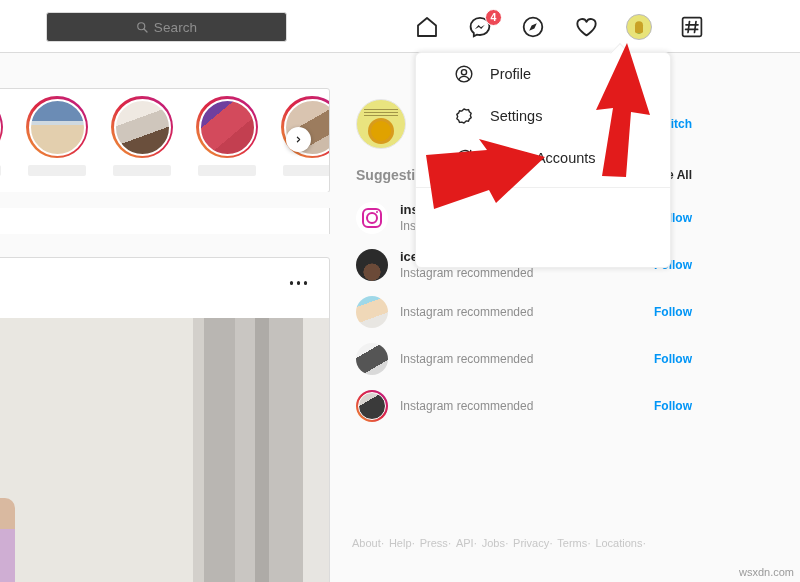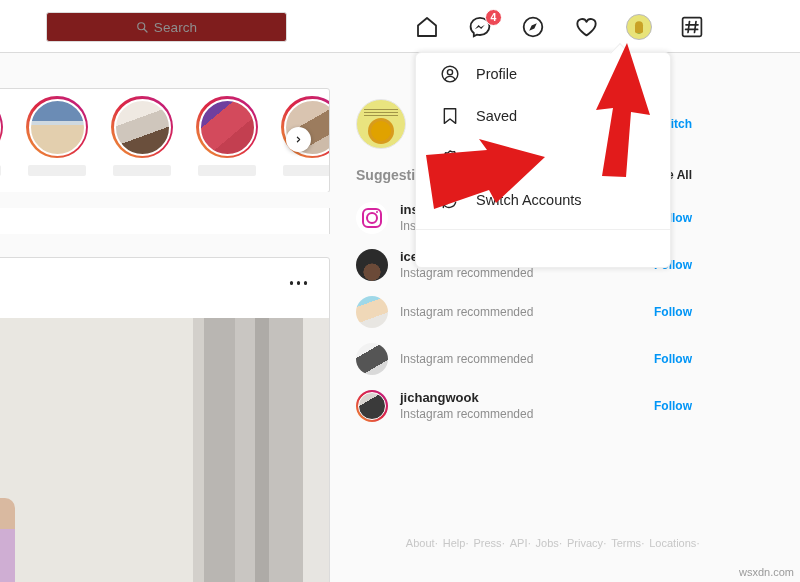--- a/index.html
+++ b/index.html
@@ -13,21 +13,21 @@
 
   
   .navbar {
     position: absolute; left: 0; top: 0; width: 800px; height: 53px;
     background: #ffffff; border-bottom: 1px solid #dbdbdb;
     display: flex; align-items: center;
   }
   .search-wrap {
     position: absolute; left: 46px; top: 12px;
     width: 241px; height: 30px;
-    background: #7f1d1d; border: 1px solid #dbdbdb; border-radius: 3px;
+    background: #404040; border: 1px solid #dbdbdb; border-radius: 3px;
     display: flex; align-items: center; justify-content: center; gap: 6px;
   }
   .search-icon { width: 12px; height: 12px; display:block; color:#8e8e8e; }
   .search-placeholder { font-size: 13.5px; color: #8e8e8e; letter-spacing: .1px; }
 
   .nav-icons {
     position: absolute; left: 413px; top: 0; height: 53px;
     display: flex; align-items: center; gap: 25px;
   }
   .nav-ico { position: relative; width: 28px; height: 28px; display:flex; align-items:center; justify-content:center; color:#262626; }
@@ -152,40 +152,40 @@
   .av-ice { background: radial-gradient(circle at 50% 72%, #6b4a38 0 30%, #2b2b2b 31% 100%); }
   .av-xh  { background: linear-gradient(160deg,#9fd8e8 0 26%, #f0d8b8 26% 64%, #e8e6e2 64% 100%); }
   .av-th  { background: linear-gradient(150deg,#f2f2f2 0 30%, #555 30% 70%, #d9d9d9 70% 100%); }
   .av-ji  { background: linear-gradient(150deg,#d8d4d0 0 32%, #3a3a3a 32% 100%); }
 
   .sugg-meta { margin-left: 12px; }
   .sugg-user { font-size: 13px; font-weight: bold; color: #262626; line-height: 16px; }
   .sugg-sub { font-size: 12px; color: #8e8e8e; line-height: 15px; margin-top: 1px; }
   .follow-btn { margin-left: auto; font-size: 12px; font-weight: bold; color: #0095f6; }
 
-  .footer { position: absolute; left: 360px; top: 533px; width: 340px; text-align: right; }
+  .footer { position: absolute; left: 352px; top: 533px; width: 340px; }
   .footer a { font-size: 11px; color: #c7c7c7; text-decoration: none; }
   .footer .sep { font-size: 11px; color: #c7c7c7; }
   .footer-line { line-height: 18px; }
 
   
   .dropdown {
     position: absolute; left: 415px; top: 52px; width: 256px; height: 216px;
     background: #fff; border-radius: 6px;
     box-shadow: 0 0 5px 1px rgba(0,0,0,.0975);
     border: 1px solid #eee;
     z-index: 40;
   }
   .dd-caret {
     position: absolute; left: 197px; top: -7px; width: 14px; height: 14px;
     background: #fff; transform: rotate(45deg);
     border-left: 1px solid #eee; border-top: 1px solid #eee;
   }
   .dd-item {
-    display: flex; align-items: center; height: 42px; padding-left: 24px; gap: 16px;
+    display: flex; align-items: center; height: 42px; padding-left: 38px; gap: 16px;
     color: #262626; font-size: 14.5px;
   }
   .dd-item svg { display: block; flex: none; }
   .dd-sep { height: 1px; background: #efefef; margin-top: 8px; }
   .dd-logout { display: flex; align-items: center; height: 44px; padding-left: 26px; font-size: 14.5px; color: #262626; }
 
   
   .arrows { position: absolute; left:0; top:0; width: 800px; height: 582px; pointer-events: none; z-index: 60; }
 
   .watermark {
@@ -305,21 +305,20 @@
           <div class="sugg-sub">Instagram recommended</div>
         </div>
         <div class="follow-btn">Follow</div>
       </div>
 
       <div class="sugg-row">
         <div class="sugg-av ring">
             <span class="av-ji"></span>
           </div>
         <div class="sugg-meta">
-          <div class="sugg-user">jichangwook</div>
           <div class="sugg-sub">Instagram recommended</div>
         </div>
         <div class="follow-btn">Follow</div>
       </div>
 
     </div>
   </div>
 
   <div class="footer">
     <div class="footer-line">
@@ -392,26 +391,20 @@
 
     <div class="dd-item">
       <svg width="20" height="20" viewBox="0 0 24 24" fill="none" stroke="currentColor" stroke-width="1.7">
         <circle cx="12" cy="12" r="9.4"></circle>
           <circle cx="12" cy="9.8" r="3.1"></circle>
         <path d="M5.8 19.2a6.6 6.6 0 0 1 12.4 0"></path>
       </svg>
       <span>Profile</span>
     </div>
 
-    <div class="dd-item">
-      <svg width="20" height="20" viewBox="0 0 24 24" fill="none" stroke="currentColor" stroke-width="1.7" stroke-linejoin="round">
-        <path d="M5.2 3.2h13.6v17.6L12 15.6 5.2 20.8z"></path>
-      </svg>
-      <span>Saved</span>
-    </div>
 
     <div class="dd-item">
       <svg width="20" height="20" viewBox="0 0 24 24" fill="none" stroke="currentColor" stroke-width="1.7" stroke-linejoin="round">
         <path d="M12 3.6l2.6 1.1 2.8-.4 1 2.6 2.2 1.8-1 2.6 1 2.6-2.2 1.8-1 2.6-2.8-.4L12 20.4l-2.6-1.1-2.8.4-1-2.6L3.4 15.3l1-2.6-1-2.6 2.2-1.8 1-2.6 2.8.4z"></path>
       </svg>
       <span>Settings</span>
     </div>
 
     <div class="dd-item">
       <svg width="20" height="20" viewBox="0 0 24 24" fill="none" stroke="currentColor" stroke-width="1.7" stroke-linecap="round" stroke-linejoin="round">

